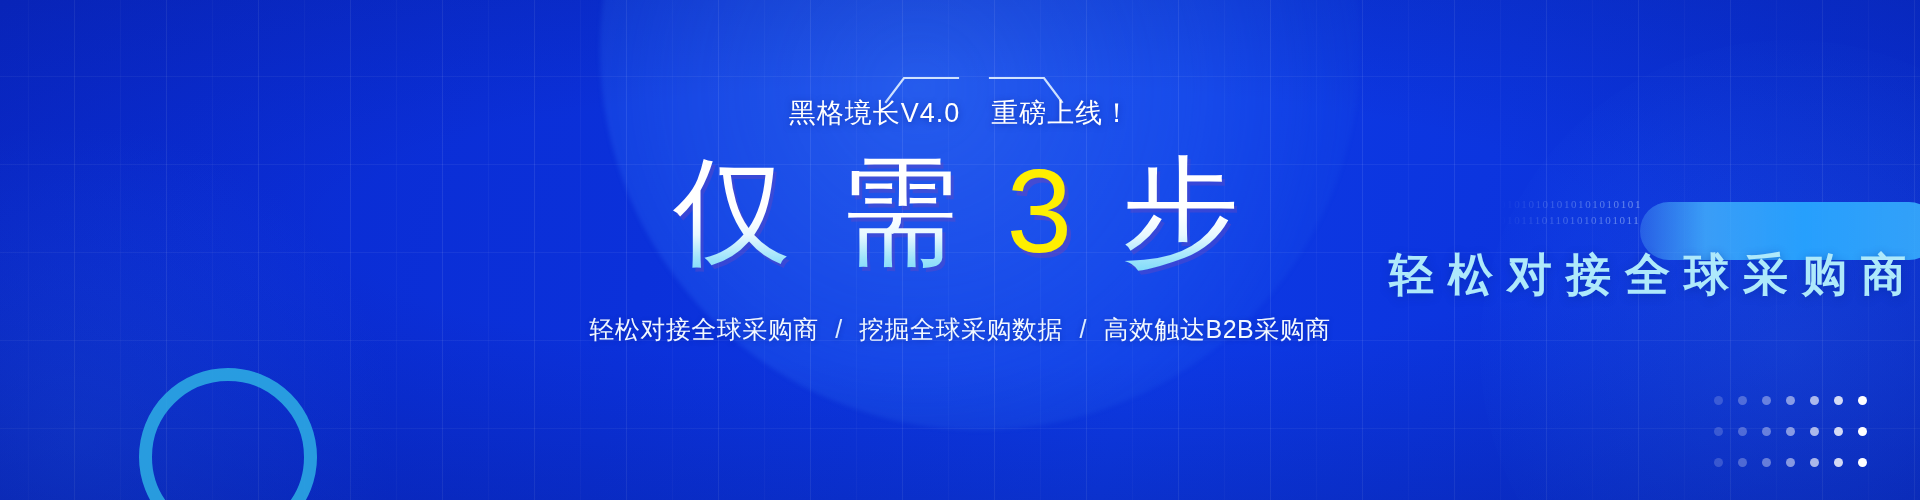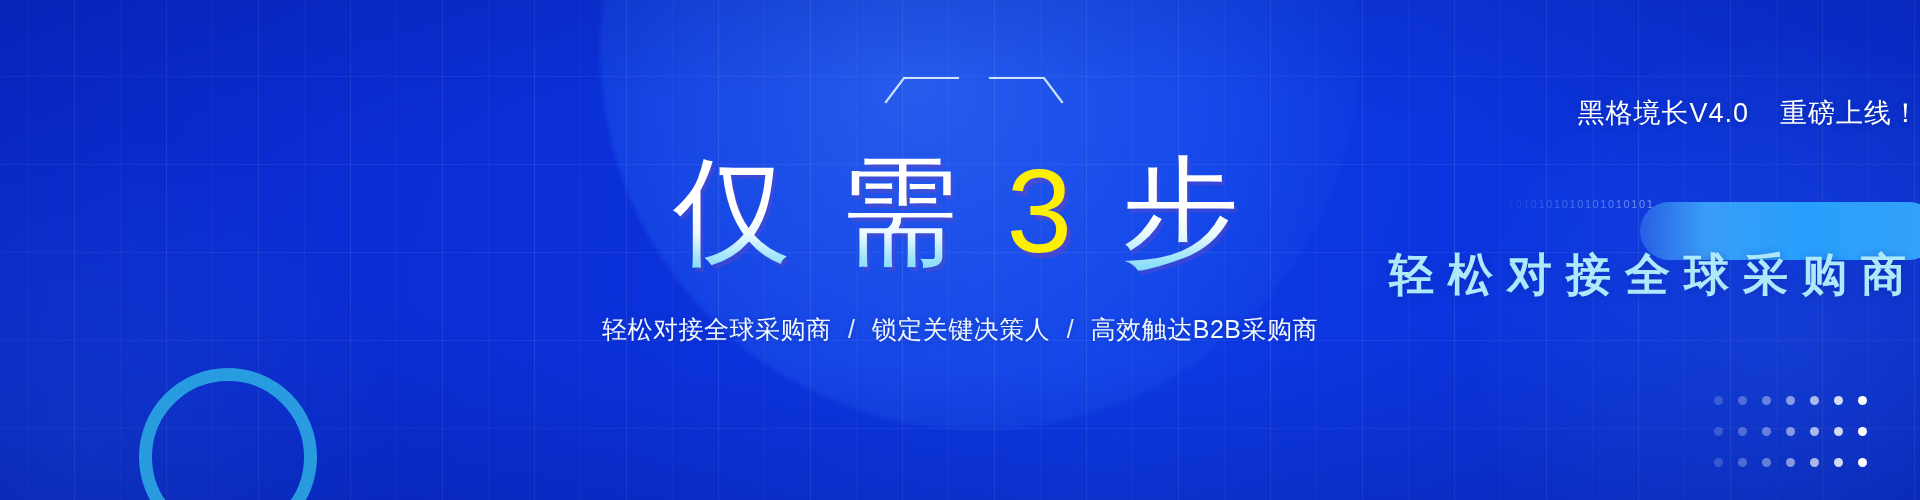--- a/index.html
+++ b/index.html
@@ -100,21 +100,21 @@
        rgba(110,205,255,.25) 0%,
        rgba(70,185,255,.78) 22%,
        rgba(40,165,255,.95) 55%,
        rgba(60,180,255,.85) 100%);
     filter:blur(.4px);
   }
   .binary{
     position:absolute;
     left:0; top:0;
     width:270px; height:70px;
-    font-family:Liberation Sans, sans-serif;
+    font-family:Liberation Serif, serif;
     font-size:11px;
     line-height:16px;
     letter-spacing:1.6px;
     color:#cfe6ff;
     white-space:nowrap;
     overflow:hidden;
     opacity:.62;
     -webkit-mask-image:linear-gradient(90deg, rgba(0,0,0,0) 0%, rgba(0,0,0,.35) 18%, rgba(0,0,0,1) 70%, rgba(0,0,0,.7) 100%);
             mask-image:linear-gradient(90deg, rgba(0,0,0,0) 0%, rgba(0,0,0,.35) 18%, rgba(0,0,0,1) 70%, rgba(0,0,0,.7) 100%);
   }
@@ -147,21 +147,20 @@
   }
 
   .eyebrow{
     position:absolute;
     top:95px; left:0; right:0;
     color:#ffffff;
     font-size:27px;
     font-weight:400;
     letter-spacing:1px;
     text-shadow:0 1px 6px rgba(0,30,140,.5);
-    text-align:right;
   }
   .eyebrow .gap{ display:inline-block; width:14px; }
 
   .headline{
     position:absolute;
     top:140px; left:0; right:0;
     font-size:118px;
     font-weight:normal;
     letter-spacing:8px;
     line-height:1.22;
@@ -219,20 +218,21 @@
   <div class="grid-lines"></div>
   <div class="grid-lines fine"></div>
   <div class="vignette"></div>
 
   <div class="ring"></div>
 
   <div class="pill-group">
     <div class="pill"></div>
     <div class="binary">
       <div>01010101010101010101</div>
+      <div>01011101101010101011</div>
     </div>
   </div>
 
   <div class="dot-grid">
     <span class="dot" style="opacity:.18"></span>
     <span class="dot" style="opacity:.27"></span>
     <span class="dot" style="opacity:.37"></span>
     <span class="dot" style="opacity:.50"></span>
     <span class="dot" style="opacity:.65"></span>
     <span class="dot" style="opacity:.82"></span>
@@ -275,19 +275,19 @@
       <span class="ch">需</span>
       <span class="num">3</span>
       <span class="ch">步</span>
     </div>
 
     <div class="subline">轻松对接全球采购商</div>
 
     <div class="tagline">
       <span>轻松对接全球采购商</span>
       <span class="sep">/</span>
-      <span>锁定关键决策人</span>
+      <span>挖掘全球采购数据</span>
       <span class="sep">/</span>
       <span>高效触达B2B采购商</span>
     </div>
 
   </div>
 </div>
 
 </body></html>

